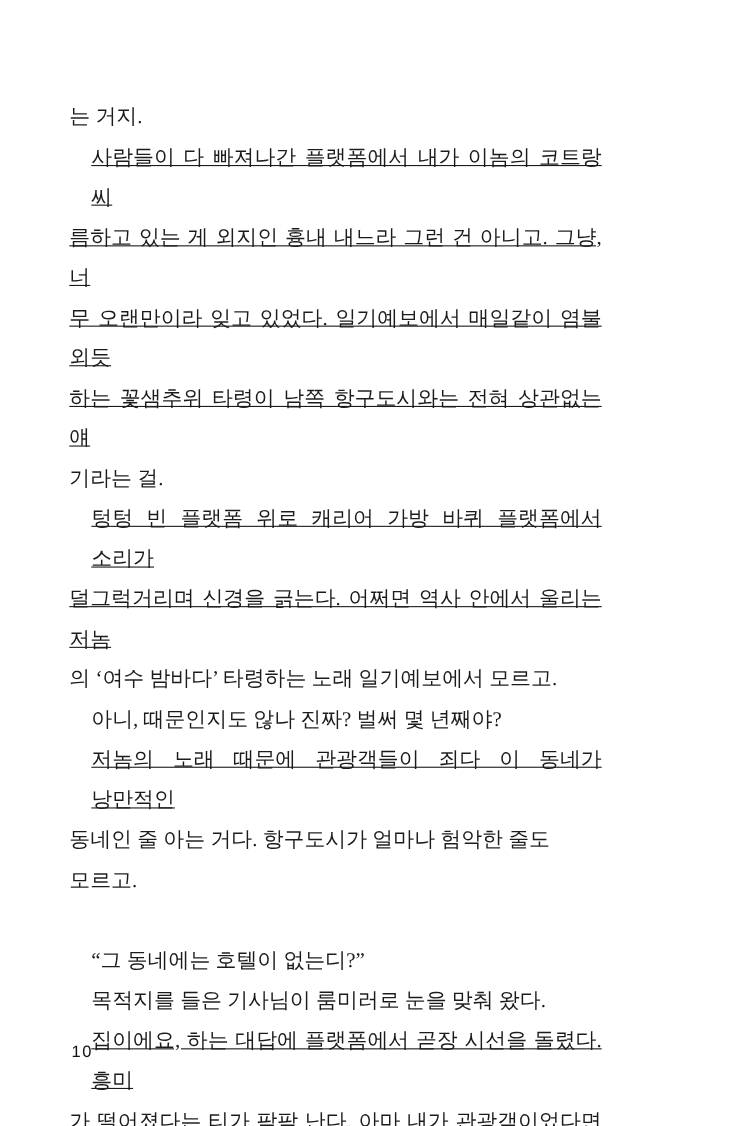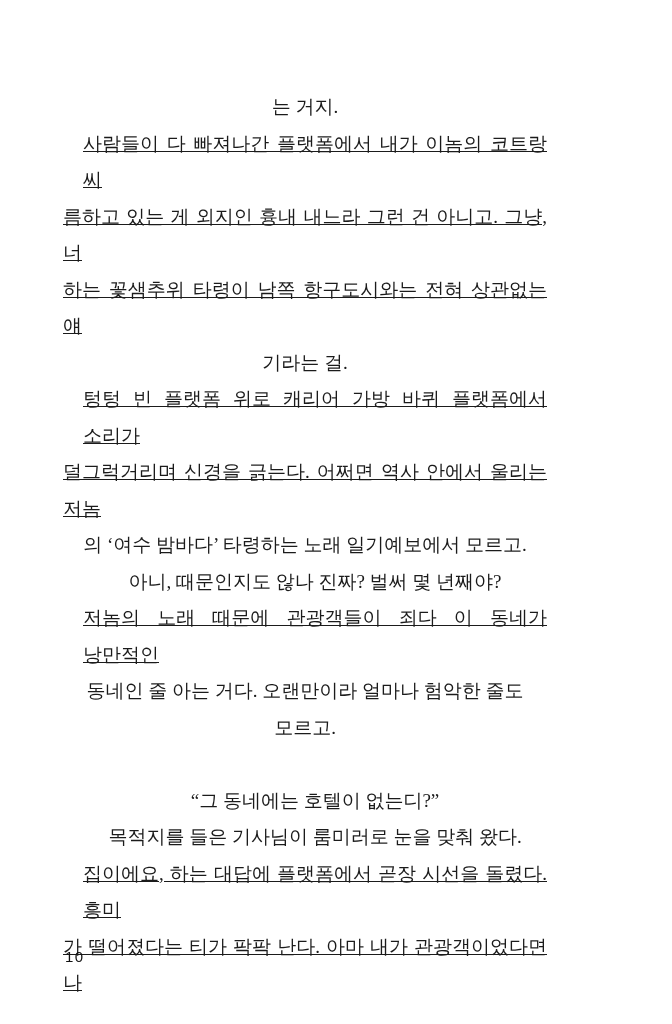--- a/index.html
+++ b/index.html
@@ -19,21 +19,21 @@
     left: 63px;
     top: 89px;
     width: 484px;
     color: #1b1b1b;
     font-size: 19px;
     line-height: 36.5px;
     word-break: keep-all;
   }
   .line {
     min-height: 36.5px;
-    text-align: center;
+    text-align: left;
     white-space: normal;
   }
   .line.just {
     text-align: justify;
     text-align-last: justify;
     text-decoration: underline;
   }
   .line.indent {
     padding-left: 20px;
   }
@@ -48,28 +48,29 @@
     font-weight: 500;
   }
 </style>
 </head>
 <body>
 
 <div class="page-text">
     <div class="line">는 거지.</div>
     <div class="line indent just">사람들이 다 빠져나간 플랫폼에서 내가 이놈의 코트랑 씨</div>
     <div class="line just">름하고 있는 게 외지인 흉내 내느라 그런 건 아니고. 그냥, 너</div>
+    <div class="line just">무 오랜만이라 잊고 있었다. 일기예보에서 매일같이 염불 외듯</div>
     <div class="line just">하는 꽃샘추위 타령이 남쪽 항구도시와는 전혀 상관없는 얘</div>
     <div class="line">기라는 걸.</div>
     <div class="line indent just">텅텅 빈 플랫폼 위로 캐리어 가방 바퀴 플랫폼에서 소리가</div>
     <div class="line just">덜그럭거리며 신경을 긁는다. 어쩌면 역사 안에서 울리는 저놈</div>
     <div class="line">의 ‘여수 밤바다’ 타령하는 노래 일기예보에서 모르고.</div>
     <div class="line indent">아니, 때문인지도 않나 진짜? 벌써 몇 년째야?</div>
     <div class="line indent just">저놈의 노래 때문에 관광객들이 죄다 이 동네가 낭만적인</div>
-    <div class="line">동네인 줄 아는 거다. 오랜만이라 얼마나 험악한 줄도 모르고.</div>
+    <div class="line">동네인 줄 아는 거다. 항구도시가 얼마나 험악한 줄도 모르고.</div>
     <div class="line">&nbsp;</div>
     <div class="line indent">“그 동네에는 호텔이 없는디?”</div>
     <div class="line indent">목적지를 들은 기사님이 룸미러로 눈을 맞춰 왔다.</div>
     <div class="line indent just">집이에요, 하는 대답에 플랫폼에서 곧장 시선을 돌렸다. 흥미</div>
     <div class="line just">가 떨어졌다는 티가 팍팍 난다. 아마 내가 관광객이었다면 나</div>
   </div>
 
 <div class="page-number">10</div>
 
 </body></html>

